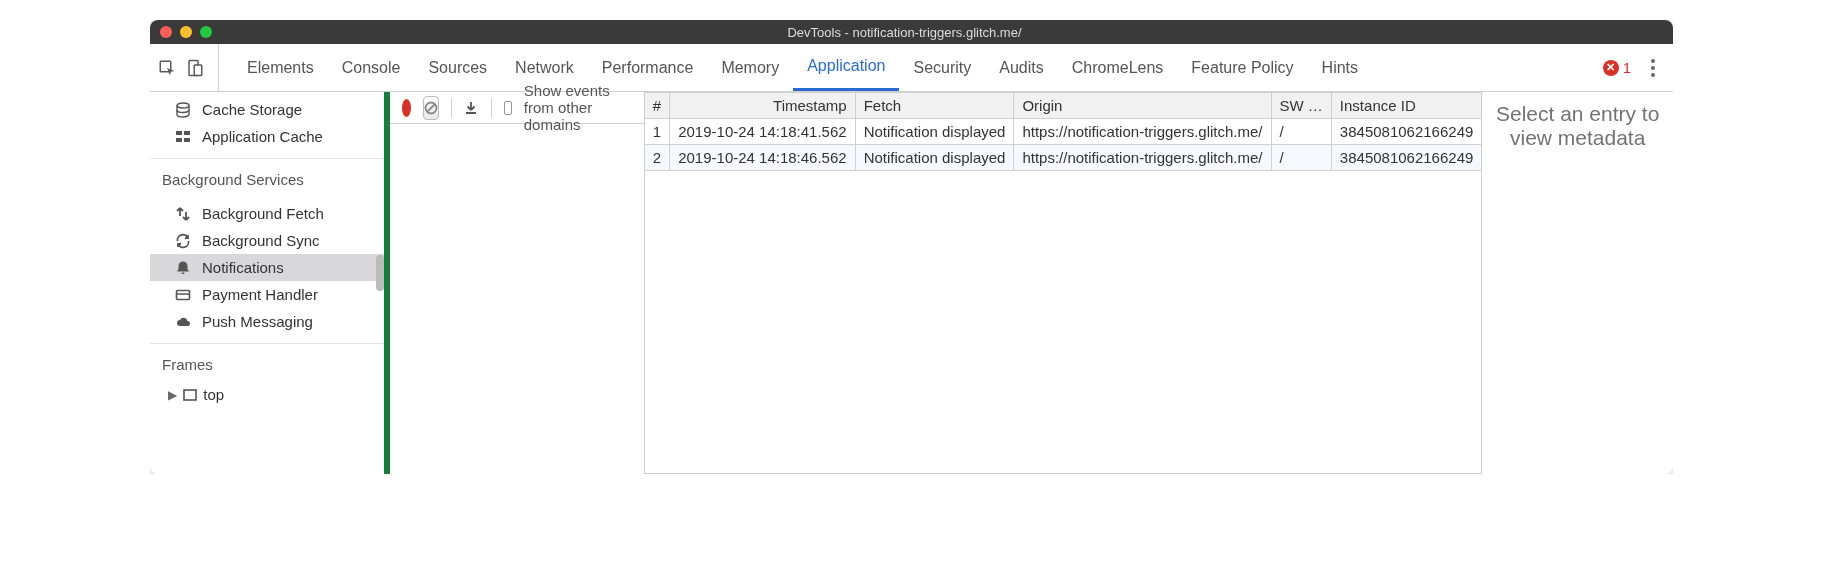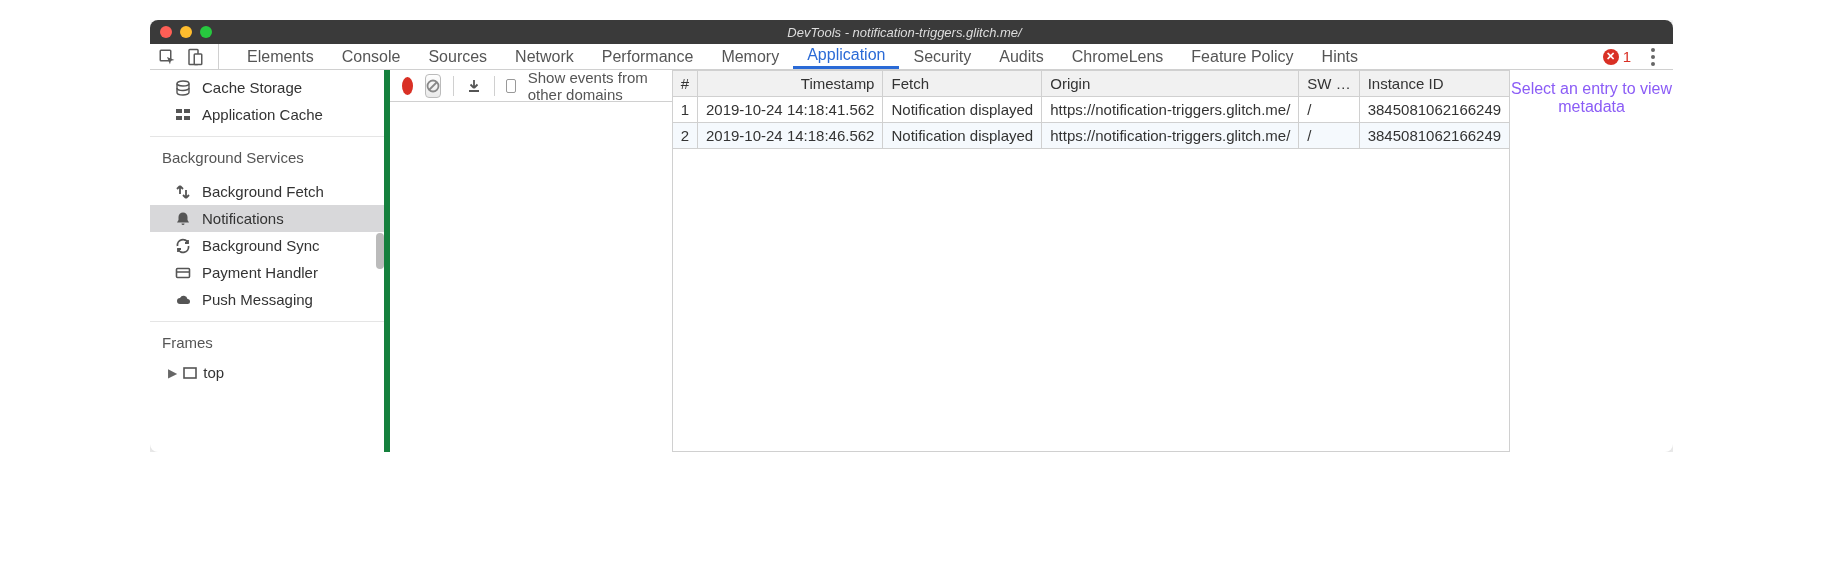--- a/index.html
+++ b/index.html
@@ -26,26 +26,26 @@
     align-items: center;
     padding: 0 10px;
     position: relative;
     font-size: 13px;
   }
   .traffic-lights { display: flex; gap: 8px; }
   .traffic-lights span { width: 12px; height: 12px; border-radius: 50%; display: inline-block; }
   .tl-red { background: #ff5f56; }
   .tl-yellow { background: #ffbd2e; }
   .tl-green { background: #27c93f; }
-  .title-text { position: absolute; left: 0; right: 14px; text-align: center; pointer-events: none; font-style: italic; }
+  .title-text { position: absolute; left: 0; right: 14px; text-align: center; pointer-events: none; }
   
   .tabs-row {
     display: flex;
     align-items: center;
-    height: 26px;
+    height: 48px;
     border-bottom: 1px solid #d0d0d0;
     padding: 0 8px;
     color: #555;
     font-size: 16px;
   }
   .tool-icons {
     display: flex;
     align-items: center;
     gap: 10px;
     padding-right: 14px;
@@ -130,23 +130,23 @@
   }
   th { background: #f1f1f1; font-weight: 400; color: #333; }
   tbody tr:nth-child(even) { background: #f5f9fd; }
   .col-num { width: 26px; text-align: center; }
   .col-ts { width: 240px; text-align: right; }
   .col-event { width: 290px; }
   .col-origin { width: 290px; }
   .col-sw { width: 60px; }
   .footer-msg {
     text-align: center;
-    color: #8b5cf6;
+    color: #737373;
     padding: 10px 0;
-    font-size: 16px;
+    font-size: 21px;
   }
   svg { display: block; }
 </style>
 </head>
 <body>
 
 <div class="window">
 
   <div class="titlebar">
     <div class="traffic-lights">
@@ -226,39 +226,39 @@
       <div class="side-group">
         <div class="side-item">
           <span class="icon">
             <svg width="16" height="16" viewBox="0 0 16 16" fill="none" stroke="#555" stroke-width="1.8">
                 <path d="M5 2 V10 M5 2 L2 5 M5 2 L8 5"></path>
                 <path d="M11 14 V6 M11 14 L8 11 M11 14 L14 11"></path>
               </svg>
           </span>
           <span>Background Fetch</span>
         </div>
-        <div class="side-item selected">
-          <span class="icon">
-            <svg width="16" height="16" viewBox="0 0 16 16" fill="#555">
-                <path d="M8 1.5 A4.5 4.5 0 0 0 3.5 6 V9 L2 11.5 H14 L12.5 9 V6 A4.5 4.5 0 0 0 8 1.5 Z"></path>
-                <path d="M6.5 12.5 A1.5 1.5 0 0 0 9.5 12.5"></path>
-              </svg>
-          </span>
-          <span>Notifications</span>
-        </div>
         <div class="side-item">
           <span class="icon">
             <svg width="16" height="16" viewBox="0 0 16 16" fill="none" stroke="#555" stroke-width="1.8">
                 <path d="M2.5 8 A5.5 5.5 0 0 1 13 5"></path>
                 <path d="M13.5 8 A5.5 5.5 0 0 1 3 11"></path>
                 <path d="M13 2 V5 H10"></path>
                 <path d="M3 14 V11 H6"></path>
               </svg>
           </span>
           <span>Background Sync</span>
+        </div>
+        <div class="side-item selected">
+          <span class="icon">
+            <svg width="16" height="16" viewBox="0 0 16 16" fill="#555">
+                <path d="M8 1.5 A4.5 4.5 0 0 0 3.5 6 V9 L2 11.5 H14 L12.5 9 V6 A4.5 4.5 0 0 0 8 1.5 Z"></path>
+                <path d="M6.5 12.5 A1.5 1.5 0 0 0 9.5 12.5"></path>
+              </svg>
+          </span>
+          <span>Notifications</span>
         </div>
         <div class="side-item">
           <span class="icon">
             <svg width="16" height="16" viewBox="0 0 16 16" fill="none" stroke="#555" stroke-width="1.6">
                 <rect x="1.5" y="3.5" width="13" height="9" rx="1"></rect>
                 <line x1="1.5" y1="7" x2="14.5" y2="7"></line>
               </svg>
           </span>
           <span>Payment Handler</span>
         </div>

